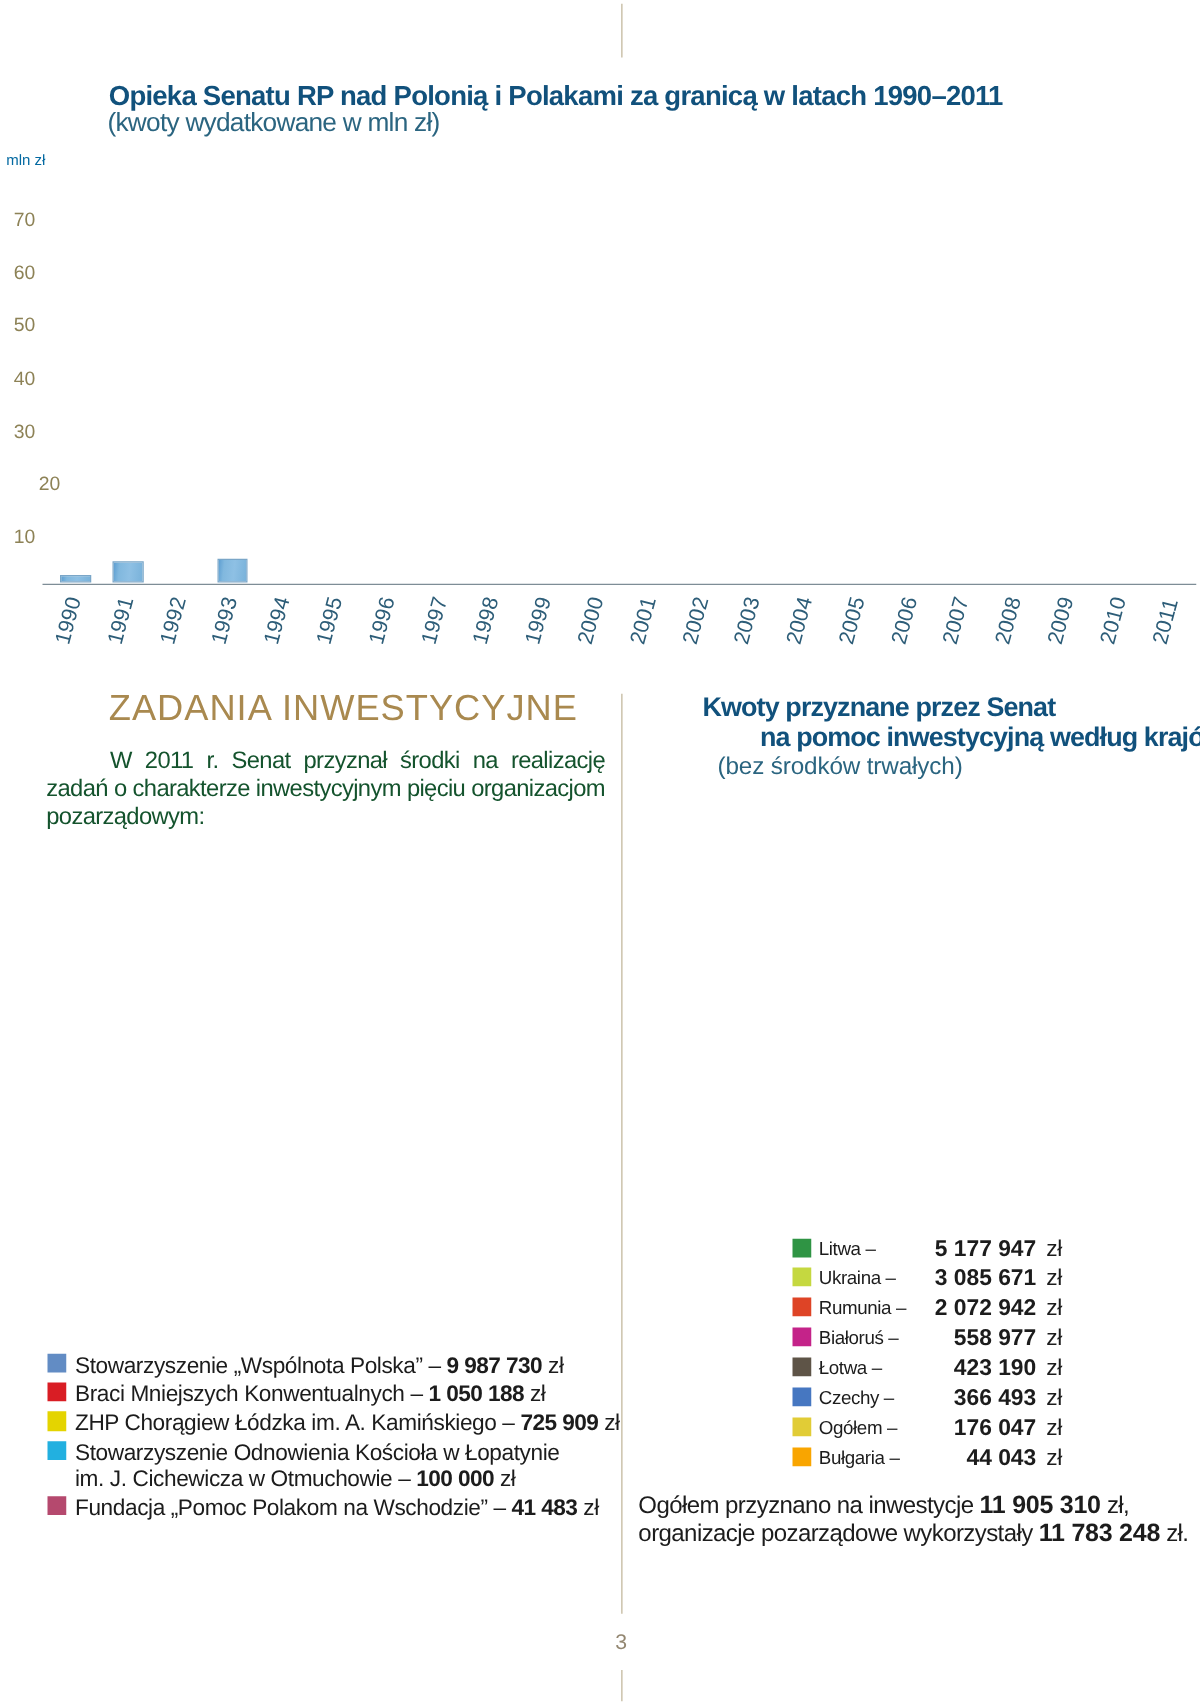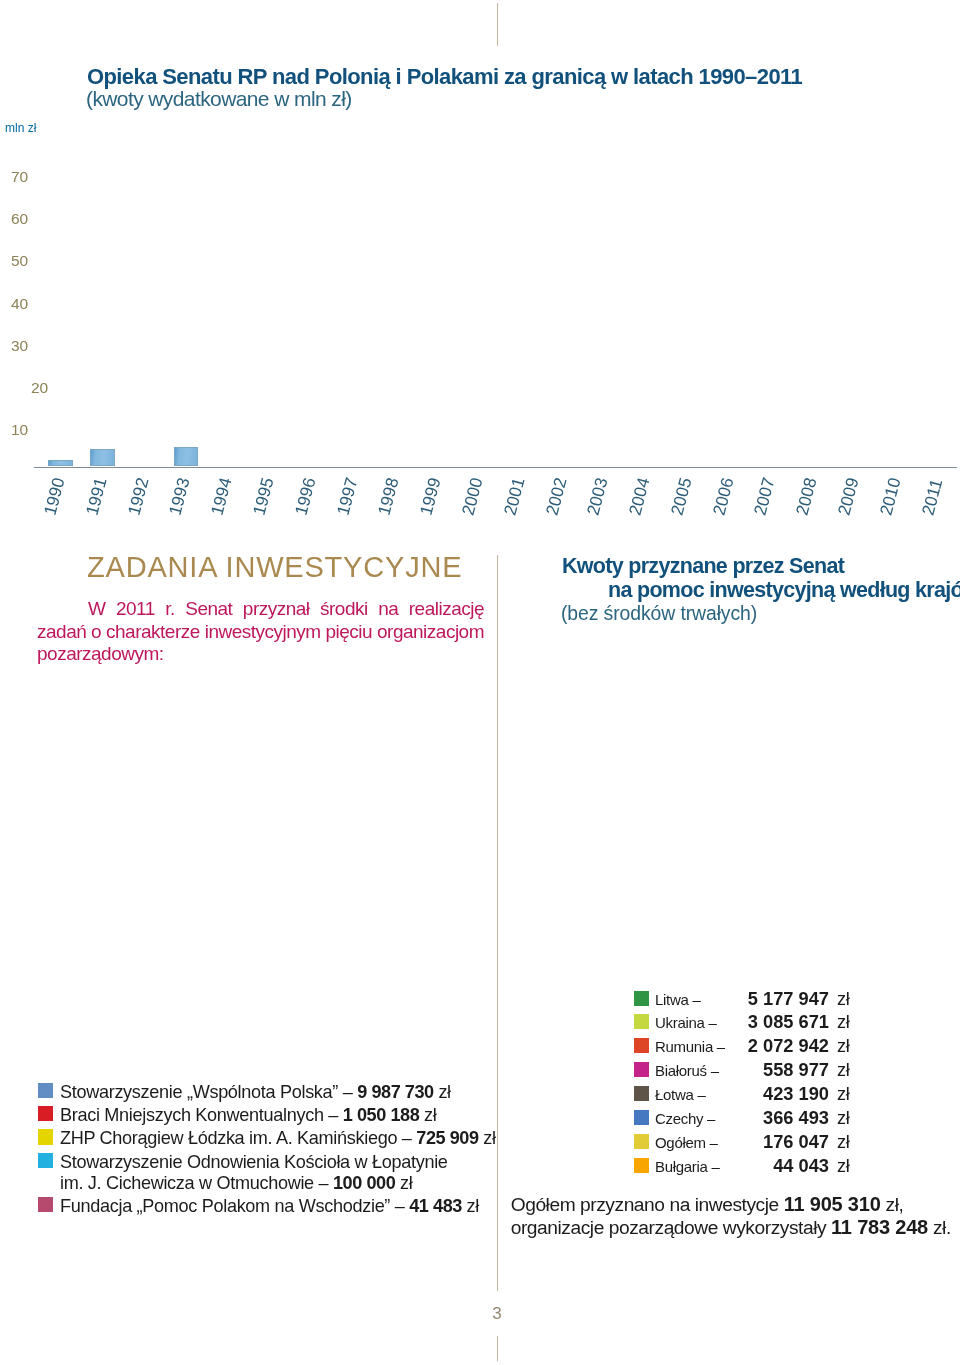--- a/index.html
+++ b/index.html
@@ -18,35 +18,35 @@
   .bar{position:absolute;
        background:linear-gradient(96deg,#5e9fd2 0%,#81b8de 20%,#8ec0e4 55%,#79b2da 100%);
        border:0.5px solid #7aa6c8;box-sizing:border-box;}
   #bars{position:absolute;left:0;top:0;height:1365px;width:960px;}
   .xtick{position:absolute;font-size:17.2px;color:#2d5d78;
        transform:rotate(-75deg);transform-origin:left bottom;white-space:nowrap;
        line-height:1;}
   
   #inv-heading{position:absolute;left:87px;top:553px;font-size:29px;color:#a9894f;
        font-weight:normal;letter-spacing:0.8px;white-space:nowrap;line-height:29px;}
-  #inv-para{position:absolute;left:37px;top:598px;width:447px;font-size:19px;letter-spacing:-0.5px;color:#be185d;
+  #inv-para{position:absolute;left:37px;top:598px;width:447px;font-size:19px;letter-spacing:-0.5px;color:#14532d;
        line-height:22.7px;}
   .para-line{text-align:justify;text-align-last:justify;}
   .para-line.first{text-indent:51px;}
   .para-line.last{text-align-last:left;}
   #inv-list{position:absolute;left:38px;top:1082px;width:446px;}
   .inv-item{position:relative;padding-left:22px;font-size:18.1px;letter-spacing:-0.32px;color:#1c1c1c;line-height:21px;
        margin-bottom:2.2px;}
   .inv-line{white-space:nowrap;}
   .inv-sw{position:absolute;left:-0.1px;top:1px;width:15.5px;height:15.2px;}
   .amt{font-weight:bold;letter-spacing:-0.45px;}
   
   #ctry-h1{position:absolute;left:562px;top:556px;font-size:21.5px;letter-spacing:-0.7px;font-weight:bold;color:#11517c;white-space:nowrap;line-height:20px;}
   #ctry-h2{position:absolute;left:562px;top:579.5px;font-size:21.5px;letter-spacing:-0.7px;font-weight:bold;color:#11517c;white-space:nowrap;line-height:20px;margin-left:46px;}
-  #ctry-sub{position:absolute;left:561px;top:602.5px;font-size:19.4px;letter-spacing:-0.1px;color:#2b6580;white-space:nowrap;line-height:20px;}
+  #ctry-sub{position:absolute;left:574px;top:602.5px;font-size:19.4px;letter-spacing:-0.1px;color:#2b6580;white-space:nowrap;line-height:20px;}
   #ctry-list{position:absolute;left:634px;top:989.5px;}
   .ctry-row{position:relative;height:23.98px;}
   .ctry-sw{position:absolute;left:0;top:1px;width:15px;height:15px;}
   .ctry-name{position:absolute;left:21px;top:0;font-size:15px;letter-spacing:-0.3px;color:#1c1c1c;line-height:19px;white-space:nowrap;}
   .ctry-amt{position:absolute;left:0;top:-1px;width:195px;text-align:right;font-size:18.25px;font-weight:bold;color:#1c1c1c;line-height:19px;}
   .ctry-unit{position:absolute;left:203px;top:0;font-size:18.1px;letter-spacing:-0.2px;color:#1c1c1c;line-height:19px;}
   #summary{position:absolute;left:510.7px;top:1193px;width:450px;font-size:19.2px;letter-spacing:-0.45px;color:#1c1c1c;line-height:22px;white-space:nowrap;}
   #summary b{font-size:20px;letter-spacing:-0.2px;}
   #page-num{position:absolute;left:0;top:1305px;width:994px;text-align:center;font-size:17px;color:#938771;line-height:17px;}
 </style>

